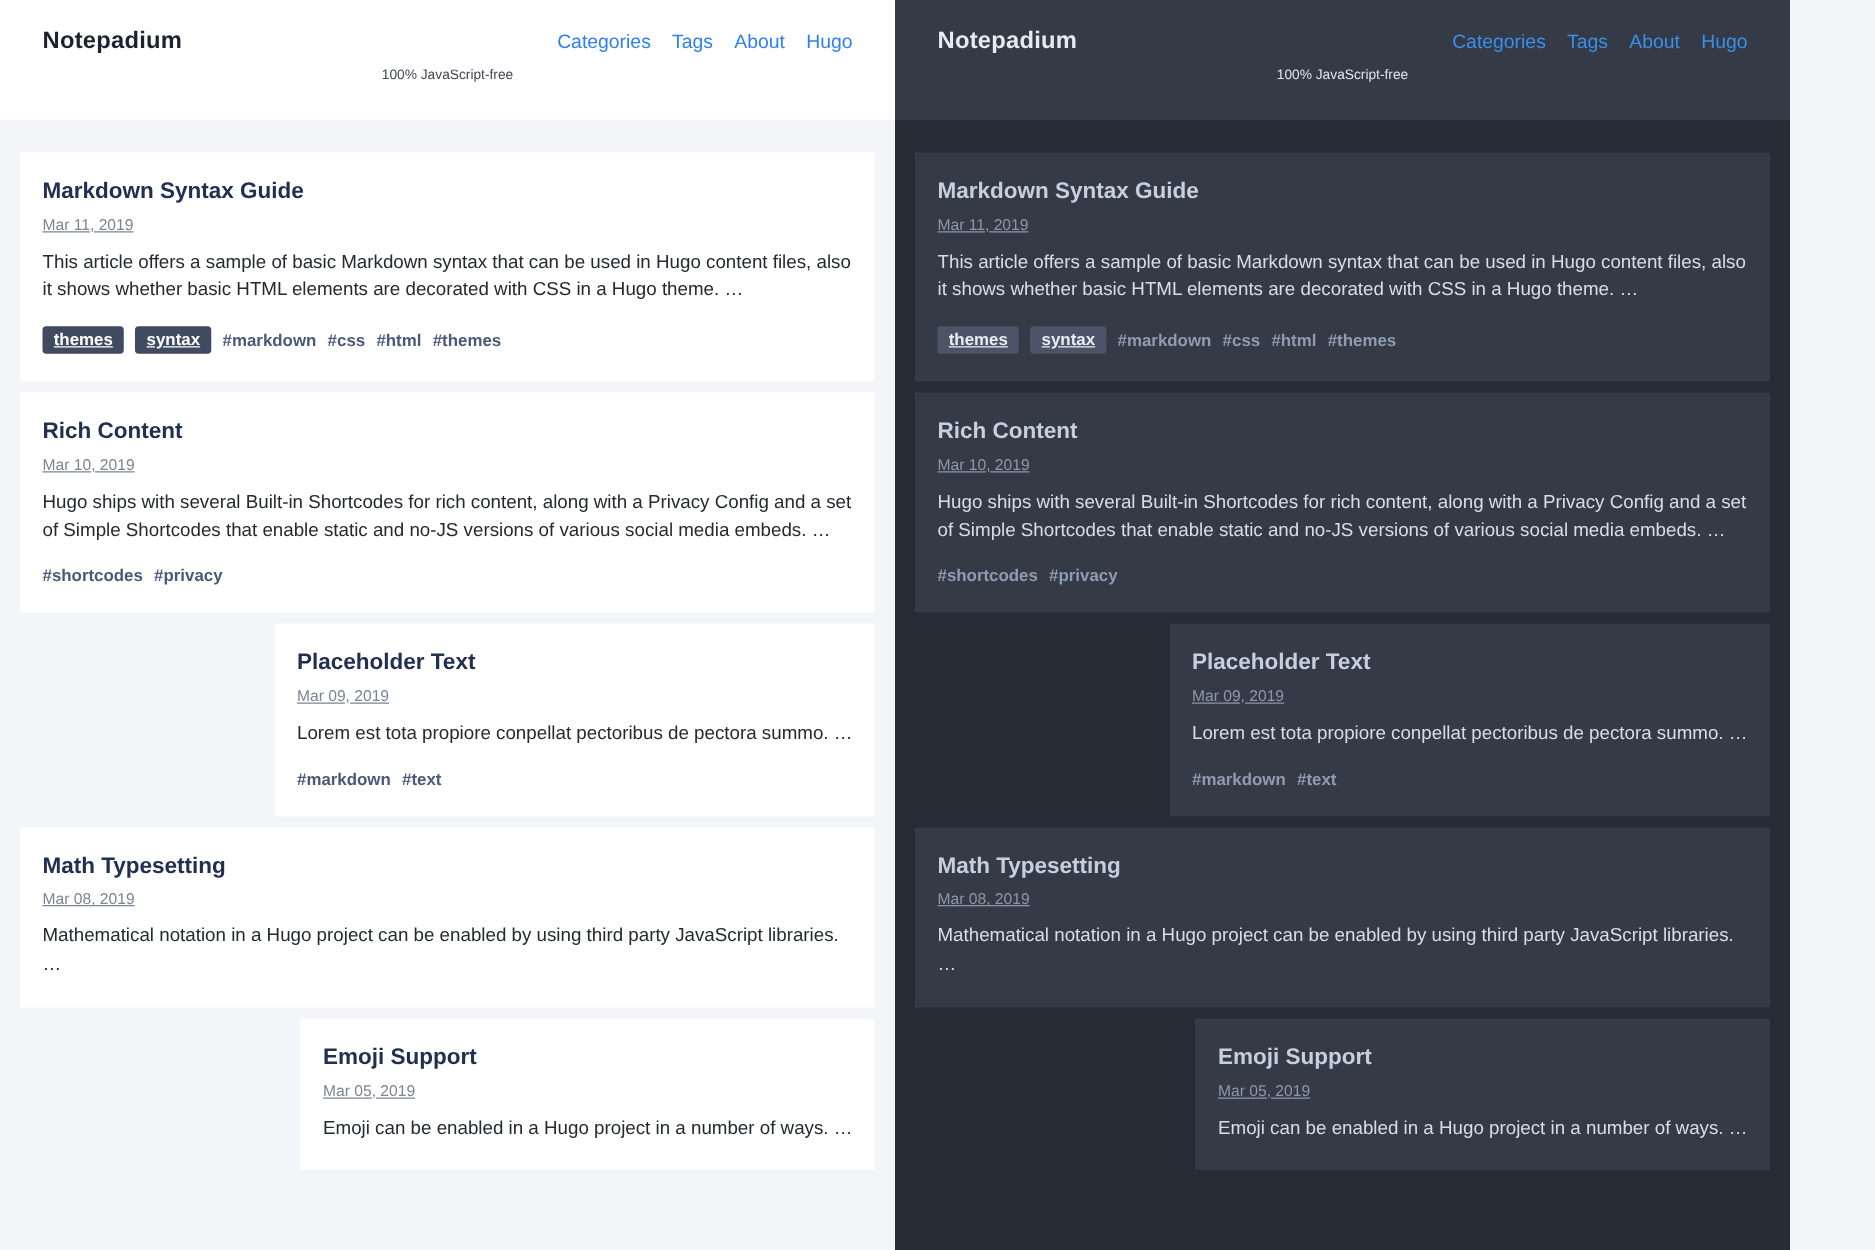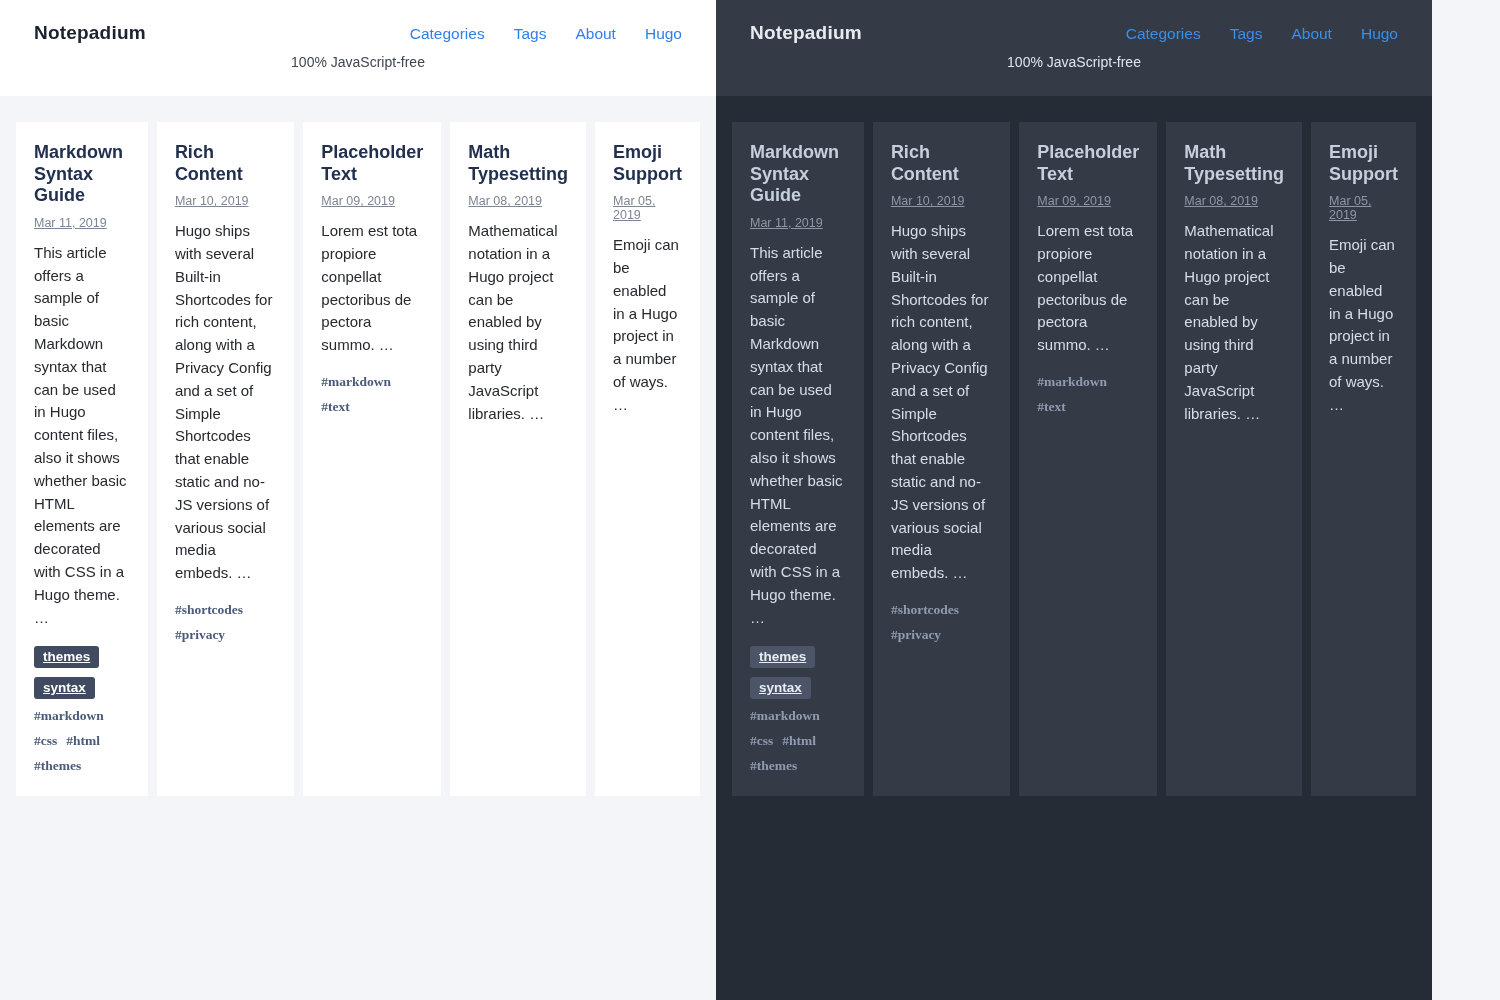--- a/index.html
+++ b/index.html
@@ -41,46 +41,47 @@
     letter-spacing: .2px;
   }
   .light .brand { color: #1c2230; }
   .dark  .brand { color: #e7eaf0; }
 
   .nav {
     position: absolute;
     top: 25px;
     right: 34px;
     display: flex;
-    gap: 29px;
+    gap: 17px;
   }
   .nav a {
     font-size: 15.5px;
     color: #2f80ed;
     text-decoration: none;
   }
   .dark .nav a { color: #3a8fe8; }
 
   .tagline {
     position: absolute;
     top: 54px;
     left: 0;
     width: 100%;
     text-align: center;
-    font-size: 14px;
+    font-size: 11px;
   }
   .light .tagline { color: #3f4652; }
   .dark  .tagline { color: #e0e4ea; }
 
   
   .list {
     padding: 26px 16px 0 16px;
     display: flex;
-    flex-direction: row;
+    flex-direction: column;
     gap: 9px;
+    align-items: flex-end;
   }
   .card {
     padding: 20px 18px 22px 18px;
   }
   .light .card { background: #ffffff; }
   .dark  .card { background: #343b47; }
 
   .card-title {
     font-size: 18px;
     font-weight: bold;
@@ -119,21 +120,20 @@
     border-radius: 3px;
     color: #ffffff;
   }
   .light .cat { background: #404a61; }
   .dark  .cat { background: #4b5567; color: #e8ecf3; }
 
   .tag {
     font-size: 13.5px;
     font-weight: bold;
     text-decoration: none;
-    font-family: Liberation Serif, serif;
   }
   .light .tag { color: #4a5a78; }
   .dark  .tag { color: #8f9bb0; }
 
   .meta-row.tags-only { }
 </style>
 </head>
 <body>
 
 <div class="pane light">

